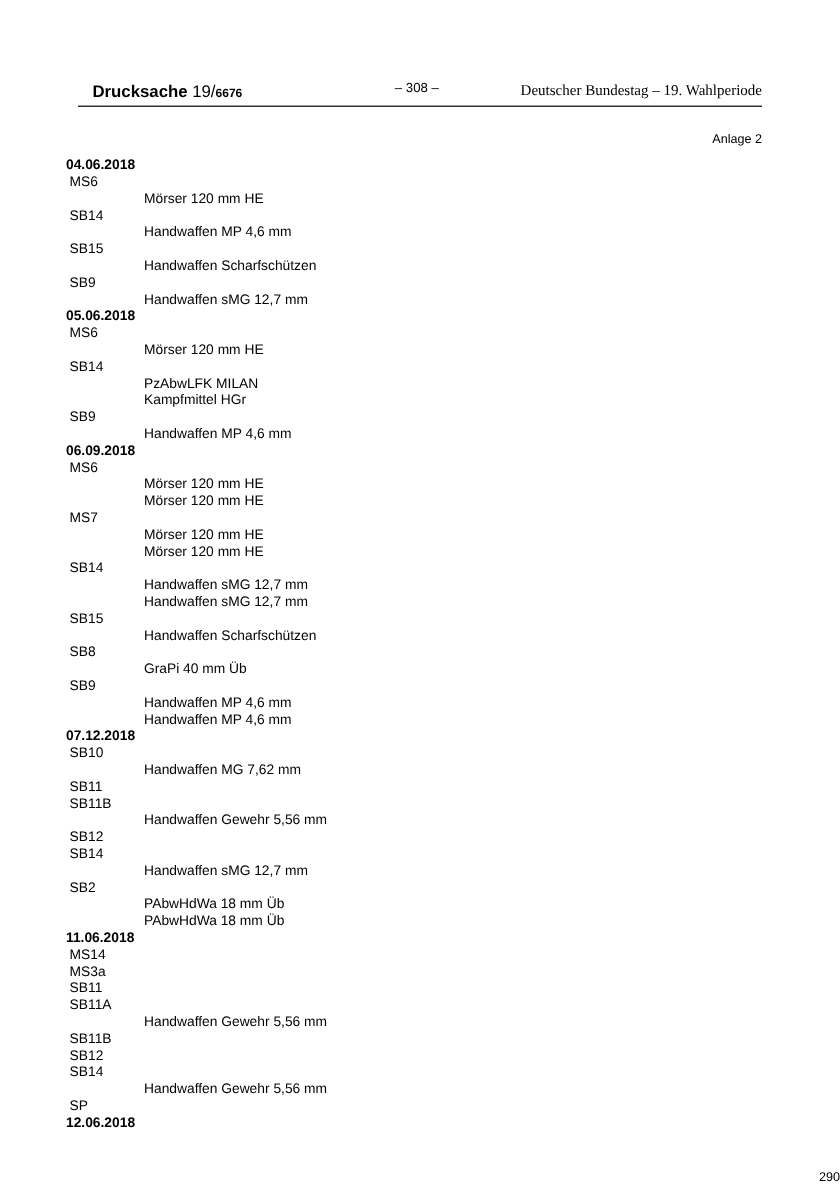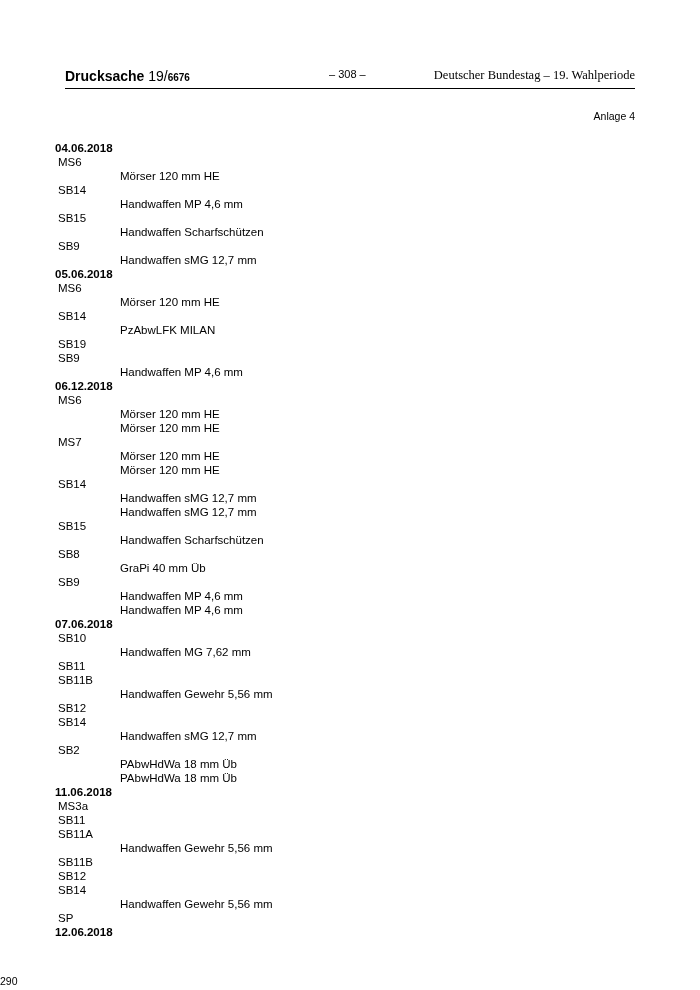--- a/index.html
+++ b/index.html
@@ -32,20 +32,21 @@
     font-size: 13.5px;
     padding-bottom: 4px;
     border-bottom: 1.2px solid #000;
   }
   .header-left {
     white-space: nowrap;
   }
   .header-left .ds {
     font-weight: bold;
     font-size: 14px;
+    margin-left: 12px;
   }
   .header-left .num-light {
     font-size: 14px;
   }
   .header-left .num-bold {
     font-weight: bold;
     font-size: 10px;
   }
   .header-center {
     position: absolute;
@@ -68,21 +69,21 @@
     position: absolute;
     right: 65px;
     top: 110px;
     font-size: 10.5px;
   }
 
   
   .listing {
     position: absolute;
     left: 0;
-    top: 143px;
+    top: 133px;
     width: 567px;
     font-size: 11.5px;
     line-height: 1.0;
     text-decoration: underline;
   }
   .row {
     position: relative;
     height: 14px;
   }
   .date {
@@ -107,38 +108,38 @@
     font-size: 11.5px;
     white-space: nowrap;
   }
 
   
   .footer {
     position: absolute;
     left: 0;
     top: 975px;
     width: 700px;
-    text-align: left;
+    text-align: right;
     font-size: 10.5px;
   }
 </style>
 </head>
 <body>
 
 <div class="page">
 
   <div class="header">
     <div class="header-left">
       <span class="ds">Drucksache</span><span>&nbsp;</span><span class="num-light">19/</span><span class="num-bold">6676</span>
     </div>
     <div class="header-center">– 308 –</div>
     <div class="header-right">Deutscher Bundestag – 19. Wahlperiode</div>
   </div>
 
-  <div class="anlage">Anlage 4</div>
+  <div class="anlage">Anlage 2</div>
 
   <div class="listing">
       <div class="row">
         <span class="date">04.06.2018</span>
       </div>
       <div class="row">
         <span class="code">MS6</span>
       </div>
       <div class="row">
         <span class="item">Mörser 120 mm HE</span>
@@ -170,30 +171,30 @@
       <div class="row">
         <span class="item">Mörser 120 mm HE</span>
       </div>
       <div class="row">
         <span class="code">SB14</span>
       </div>
       <div class="row">
         <span class="item">PzAbwLFK MILAN</span>
       </div>
       <div class="row">
-        <span class="code">SB19</span>
+        <span class="item">Kampfmittel HGr</span>
       </div>
       <div class="row">
         <span class="code">SB9</span>
       </div>
       <div class="row">
         <span class="item">Handwaffen MP 4,6 mm</span>
       </div>
       <div class="row">
-        <span class="date">06.12.2018</span>
+        <span class="date">06.09.2018</span>
       </div>
       <div class="row">
         <span class="code">MS6</span>
       </div>
       <div class="row">
         <span class="item">Mörser 120 mm HE</span>
       </div>
       <div class="row">
         <span class="item">Mörser 120 mm HE</span>
       </div>
@@ -230,21 +231,21 @@
       <div class="row">
         <span class="code">SB9</span>
       </div>
       <div class="row">
         <span class="item">Handwaffen MP 4,6 mm</span>
       </div>
       <div class="row">
         <span class="item">Handwaffen MP 4,6 mm</span>
       </div>
       <div class="row">
-        <span class="date">07.06.2018</span>
+        <span class="date">07.12.2018</span>
       </div>
       <div class="row">
         <span class="code">SB10</span>
       </div>
       <div class="row">
         <span class="item">Handwaffen MG 7,62 mm</span>
       </div>
       <div class="row">
         <span class="code">SB11</span>
       </div>
@@ -267,20 +268,23 @@
         <span class="code">SB2</span>
       </div>
       <div class="row">
         <span class="item">PAbwHdWa 18 mm Üb</span>
       </div>
       <div class="row">
         <span class="item">PAbwHdWa 18 mm Üb</span>
       </div>
       <div class="row">
         <span class="date">11.06.2018</span>
+      </div>
+      <div class="row">
+        <span class="code">MS14</span>
       </div>
       <div class="row">
         <span class="code">MS3a</span>
       </div>
       <div class="row">
         <span class="code">SB11</span>
       </div>
       <div class="row">
         <span class="code">SB11A</span>
       </div>

